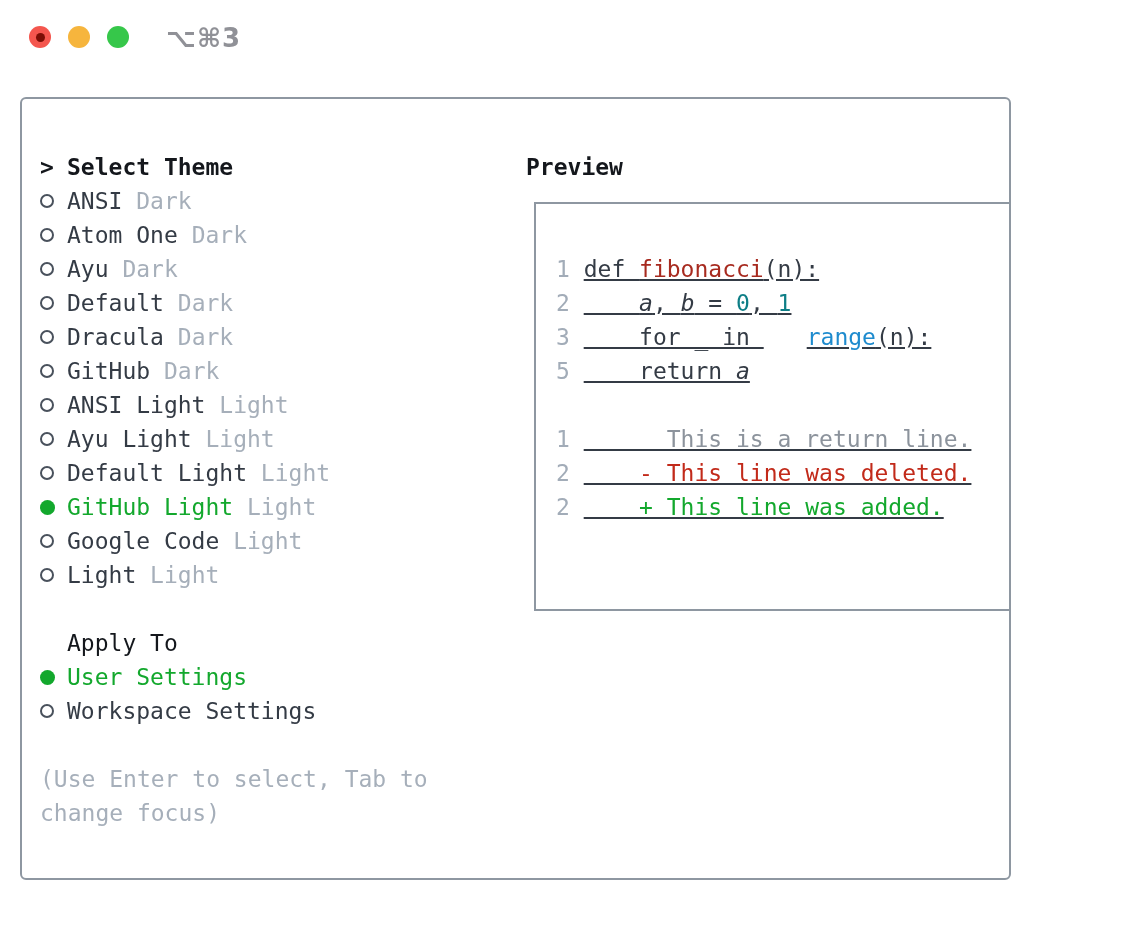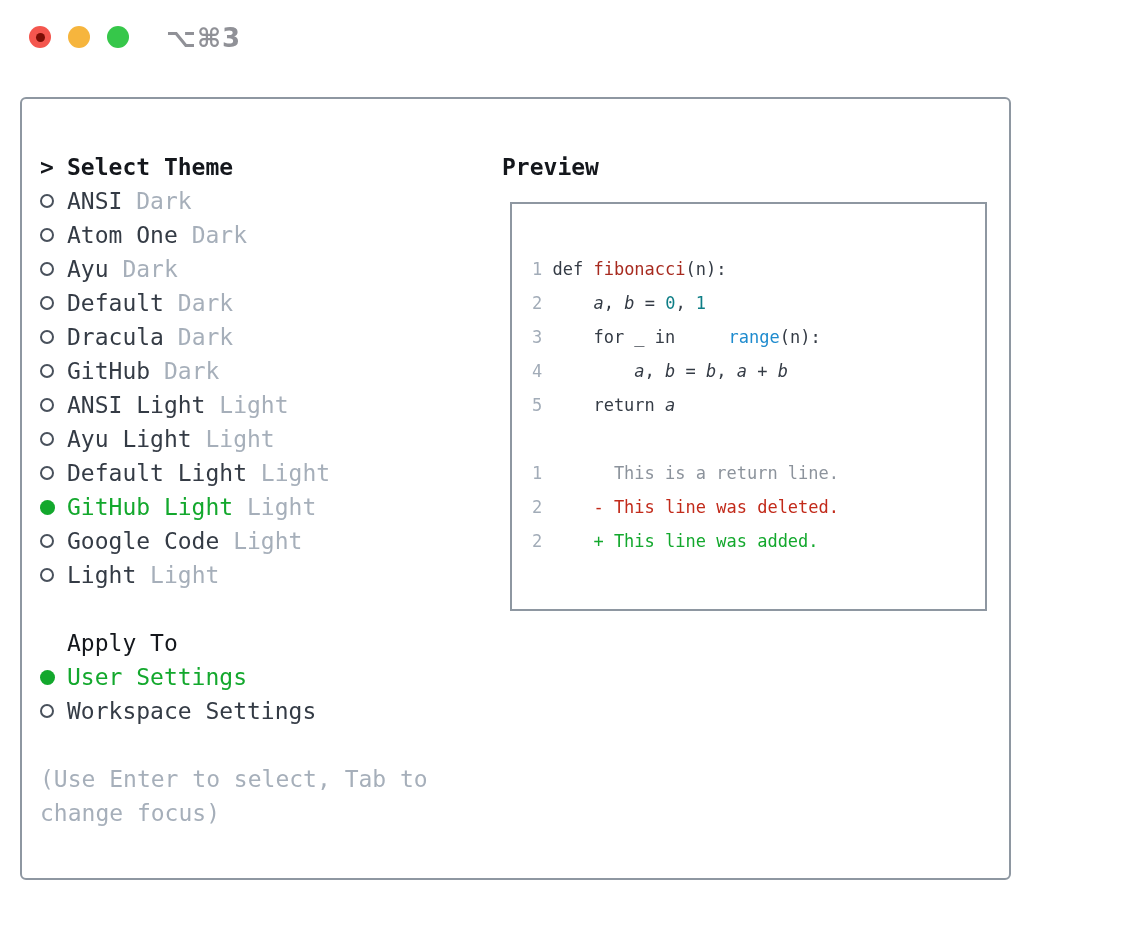--- a/index.html
+++ b/index.html
@@ -19,41 +19,41 @@
   .light.red{background:#f4564e;}
   .light.yellow{background:#f6b53d;}
   .light.green{background:#36c74a;}
   .light .dot{position:absolute;left:50%;top:50%;width:9px;height:9px;margin:-4.5px 0 0 -4.5px;border-radius:50%;background:#7b0e05;}
   .win-title{position:absolute;left:166px;top:23px;font-family:"DejaVu Sans","Liberation Sans",sans-serif;font-size:26px;font-weight:bold;color:var(--title);letter-spacing:1px;}
 
   
   .panel{position:absolute;left:20px;top:97px;width:991px;height:783px;border:2px solid var(--border);border-radius:6px;background:#ffffff;}
 
   .col-left{position:absolute;left:18px;top:51px;width:450px;font-size:23px;color:var(--fg);}
-  .col-right{position:absolute;left:480px;top:51px;width:505px;font-size:23px;color:var(--fg);}
+  .col-right{position:absolute;left:504px;top:51px;width:505px;font-size:23px;color:var(--fg);}
 
   .row{display:flex;align-items:center;height:34px;white-space:pre;}
   .marker{display:inline-flex;align-items:center;width:27px;flex:0 0 27px;}
   .arrow{color:var(--black);font-weight:bold;}
   .header-label{color:var(--black);font-weight:bold;}
   .subheader-label{color:var(--black);}
   .radio{width:14px;height:14px;border-radius:50%;border:2px solid #49515c;display:inline-block;}
   .radio.on{width:15px;height:15px;border:none;background:var(--green);}
   .theme-name{color:var(--fg);}
   .theme-name.sel{color:var(--green);}
   .theme-tag{color:var(--muted);}
   .apply-label{color:var(--fg);}
   .apply-label.sel{color:var(--green);}
   .spacer{height:34px;}
   .hint-line{height:34px;line-height:34px;color:var(--muted);white-space:pre;}
 
   
   .preview-title{height:34px;line-height:34px;color:var(--black);font-weight:bold;}
   .preview-box{margin-left:8px;margin-top:18px;width:477px;height:409px;border:2px solid var(--border);background:#ffffff;padding:48px 0 0 20px;overflow:hidden;}
-  .code-line{height:34px;line-height:34px;white-space:pre;font-size:17px;}
+  .code-line{height:34px;line-height:34px;white-space:pre;font-size:23px;text-decoration:underline;}
   .ln{display:inline-block;width:1ch;margin-right:1ch;color:var(--linenum);}
   .seg-fg{color:var(--fg);}
   .seg-func{color:var(--func);}
   .seg-num{color:var(--teal);}
   .seg-blue{color:var(--blue);margin-left:43px;}
   .seg-var{color:var(--fg);font-style:italic;}
   .seg-ctx{color:var(--ctx);}
   .seg-del{color:var(--del);}
   .seg-add{color:var(--green);}
 </style>
@@ -115,21 +115,20 @@
           <div class="hint-line">change focus)</div>
         </div>
     </div>
 
     <div class="col-right">
       <div class="preview-title">Preview</div>
       <div class="preview-box" id="preview-box">
           <div class="code-line"><span class="ln">1</span><span class="seg-fg">def </span><span class="seg-func">fibonacci</span><span class="seg-fg">(n):</span></div>
           <div class="code-line"><span class="ln">2</span><span class="seg-fg">    </span><span class="seg-var">a</span><span class="seg-fg">, </span><span class="seg-var">b</span><span class="seg-fg"> = </span><span class="seg-num">0</span><span class="seg-fg">, </span><span class="seg-num">1</span></div>
           <div class="code-line"><span class="ln">3</span><span class="seg-fg">    for _ in </span><span class="seg-blue">range</span><span class="seg-fg">(n):</span></div>
-          <div class="code-line"><span class="ln">4</span><span class="seg-fg">        </span><span class="seg-var">a</span><span class="seg-fg">, </span><span class="seg-var">b</span><span class="seg-fg"> = </span><span class="seg-var">b</span><span class="seg-fg">, </span><span class="seg-var">a</span><span class="seg-fg"> + </span><span class="seg-var">b</span></div>
           <div class="code-line"><span class="ln">5</span><span class="seg-fg">    return </span><span class="seg-var">a</span></div>
           <div class="code-line"><span class="ln"></span></div>
           <div class="code-line"><span class="ln">1</span><span class="seg-ctx">      This is a return line.</span></div>
           <div class="code-line"><span class="ln">2</span><span class="seg-del">    - This line was deleted.</span></div>
           <div class="code-line"><span class="ln">2</span><span class="seg-add">    + This line was added.</span></div>
         </div>
     </div>
 
   </div>
 </div>

